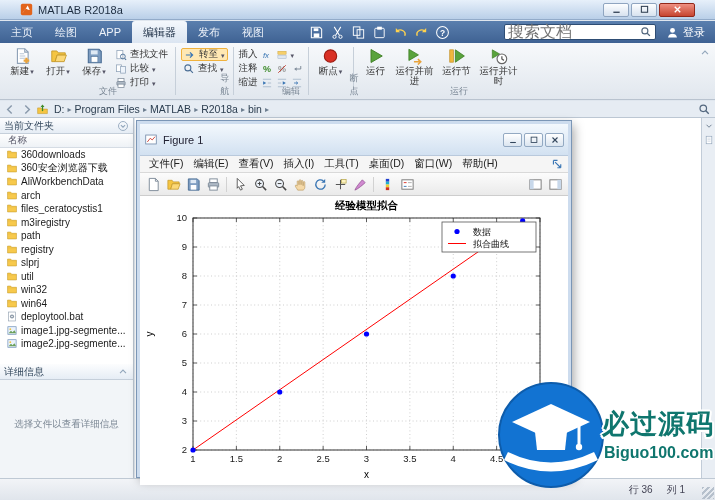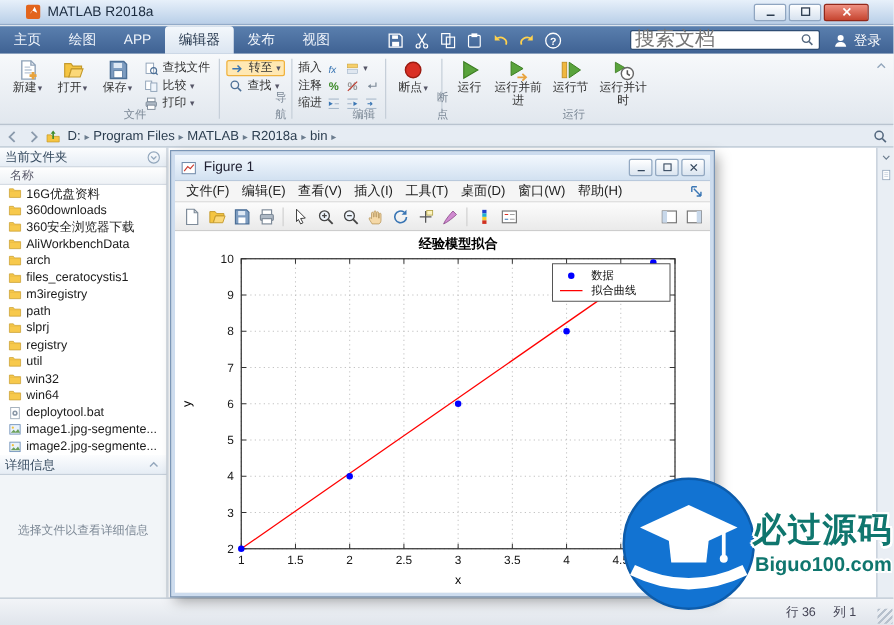--- a/index.html
+++ b/index.html
@@ -68,21 +68,21 @@
   .right-strip{position:absolute;right:0;top:118px;width:14px;bottom:22px;background:#e9eef4;border-left:1px solid #c2ccd8;display:flex;flex-direction:column;align-items:center;padding-top:3px;gap:4px;z-index:2;}
   .rs-ic{width:10px;height:10px;}
 
   
   .statusbar{position:absolute;left:0;bottom:0;width:100%;height:22px;background:linear-gradient(#f2f4f7,#e0e5ec);border-top:1px solid #bfc9d4;display:flex;align-items:center;font-size:10px;color:#445;z-index:3;}
   .sb-right{margin-left:auto;margin-right:30px;display:flex;gap:14px;}
   .grip{position:absolute;right:1px;bottom:1px;width:12px;height:12px;background:repeating-linear-gradient(135deg,#b6c0cc 0 2px,transparent 2px 4px);}
 
   
   .figwin{position:absolute;left:137px;top:121px;width:434px;height:356px;border:3px solid #cddcee;outline:1px solid #7b96b6;box-shadow:3px 4px 10px rgba(0,0,0,.35);background:#f0f0f0;z-index:10;display:flex;flex-direction:column;}
-  .figtitle{height:21px;background:linear-gradient(#f3f8fd,#d2e1f1);border-bottom:1px solid #b9c9dc;display:flex;align-items:center;padding:0 4px;flex:0 0 auto;}
+  .figtitle{height:32px;background:linear-gradient(#f3f8fd,#d2e1f1);border-bottom:1px solid #b9c9dc;display:flex;align-items:center;padding:0 4px;flex:0 0 auto;}
   .figtitle .fic{width:14px;height:13px;}
   .figtitle .t{font-size:11px;color:#223;margin-left:5px;}
   .figbtns{margin-left:auto;display:flex;gap:2px;}
   .fb{width:19px;height:14px;border:1px solid #93a9c2;border-radius:2px;background:linear-gradient(#ffffff,#dbe5f0);display:flex;align-items:center;justify-content:center;}
   .fb .g{width:10px;height:10px;}
   .figmenu{height:17px;background:#f5f5f5;border-bottom:1px solid #d9d9d9;display:flex;align-items:center;padding:0 4px;font-size:10.5px;color:#222;flex:0 0 auto;}
   .figmenu .mi{padding:0 5px;}
   .figmenu .dock{margin-left:auto;width:13px;height:13px;}
   .figtools{height:23px;background:linear-gradient(#fcfcfc,#eaeaea);border-bottom:1px solid #cdcdcd;display:flex;align-items:center;padding:0 4px;gap:2px;flex:0 0 auto;}
   .ti{width:18px;height:17px;display:flex;align-items:center;justify-content:center;}
@@ -503,29 +503,20 @@
       <span>名称</span>
     </div>
     <div class="filelist">
         <div class="filerow">
           <span class="ficon">
             <svg viewBox="0 0 16 16" xmlns="http://www.w3.org/2000/svg">
               <path d="M1.5 3h4.6l1.4 1.8H14.5V13H1.5z" fill="#f7c94c" stroke="#c49a2c" stroke-width=".8"></path>
               <path d="M1.5 5.6h13" stroke="#e7b83e" stroke-width=".8"></path>
             </svg>
           </span>
-          <span>16G优盘资料</span>
-        </div>
-        <div class="filerow">
-          <span class="ficon">
-            <svg viewBox="0 0 16 16" xmlns="http://www.w3.org/2000/svg">
-              <path d="M1.5 3h4.6l1.4 1.8H14.5V13H1.5z" fill="#f7c94c" stroke="#c49a2c" stroke-width=".8"></path>
-              <path d="M1.5 5.6h13" stroke="#e7b83e" stroke-width=".8"></path>
-            </svg>
-          </span>
           <span>360downloads</span>
         </div>
         <div class="filerow">
           <span class="ficon">
             <svg viewBox="0 0 16 16" xmlns="http://www.w3.org/2000/svg">
               <path d="M1.5 3h4.6l1.4 1.8H14.5V13H1.5z" fill="#f7c94c" stroke="#c49a2c" stroke-width=".8"></path>
               <path d="M1.5 5.6h13" stroke="#e7b83e" stroke-width=".8"></path>
             </svg>
           </span>
           <span>360安全浏览器下载</span>
@@ -575,30 +566,30 @@
           </span>
           <span>path</span>
         </div>
         <div class="filerow">
           <span class="ficon">
             <svg viewBox="0 0 16 16" xmlns="http://www.w3.org/2000/svg">
               <path d="M1.5 3h4.6l1.4 1.8H14.5V13H1.5z" fill="#f7c94c" stroke="#c49a2c" stroke-width=".8"></path>
               <path d="M1.5 5.6h13" stroke="#e7b83e" stroke-width=".8"></path>
             </svg>
           </span>
+          <span>registry</span>
+        </div>
+        <div class="filerow">
+          <span class="ficon">
+            <svg viewBox="0 0 16 16" xmlns="http://www.w3.org/2000/svg">
+              <path d="M1.5 3h4.6l1.4 1.8H14.5V13H1.5z" fill="#f7c94c" stroke="#c49a2c" stroke-width=".8"></path>
+              <path d="M1.5 5.6h13" stroke="#e7b83e" stroke-width=".8"></path>
+            </svg>
+          </span>
           <span>slprj</span>
-        </div>
-        <div class="filerow">
-          <span class="ficon">
-            <svg viewBox="0 0 16 16" xmlns="http://www.w3.org/2000/svg">
-              <path d="M1.5 3h4.6l1.4 1.8H14.5V13H1.5z" fill="#f7c94c" stroke="#c49a2c" stroke-width=".8"></path>
-              <path d="M1.5 5.6h13" stroke="#e7b83e" stroke-width=".8"></path>
-            </svg>
-          </span>
-          <span>registry</span>
         </div>
         <div class="filerow">
           <span class="ficon">
             <svg viewBox="0 0 16 16" xmlns="http://www.w3.org/2000/svg">
               <path d="M1.5 3h4.6l1.4 1.8H14.5V13H1.5z" fill="#f7c94c" stroke="#c49a2c" stroke-width=".8"></path>
               <path d="M1.5 5.6h13" stroke="#e7b83e" stroke-width=".8"></path>
             </svg>
           </span>
           <span>util</span>
         </div>

